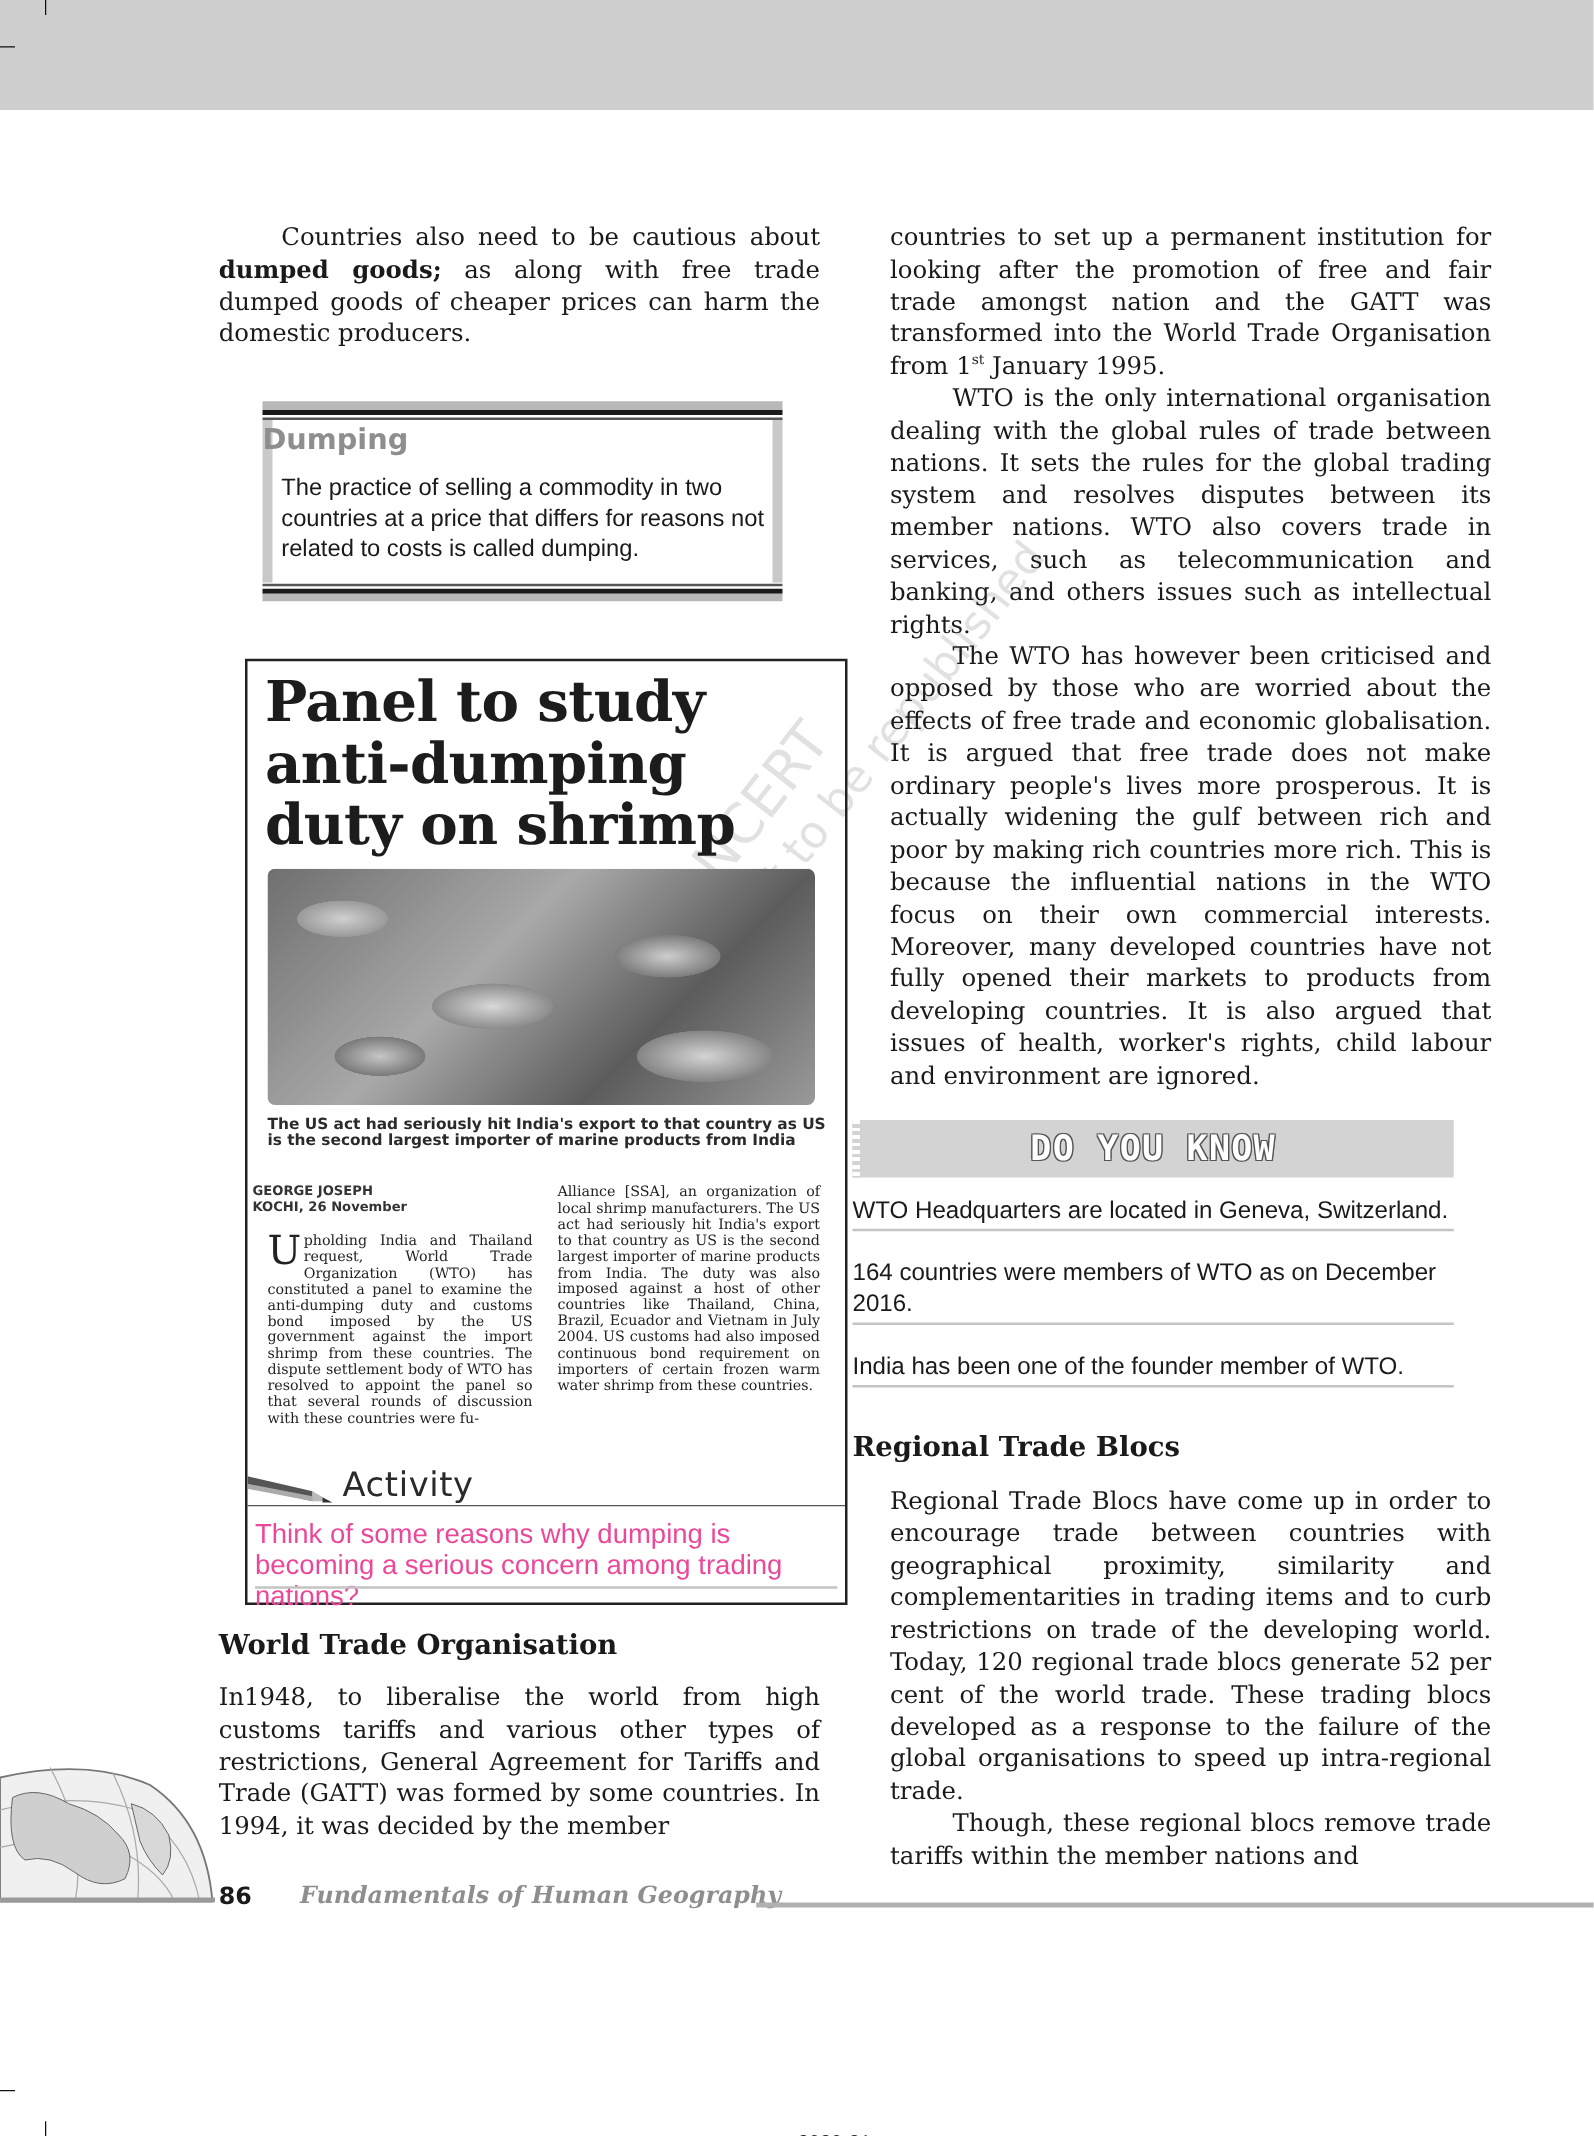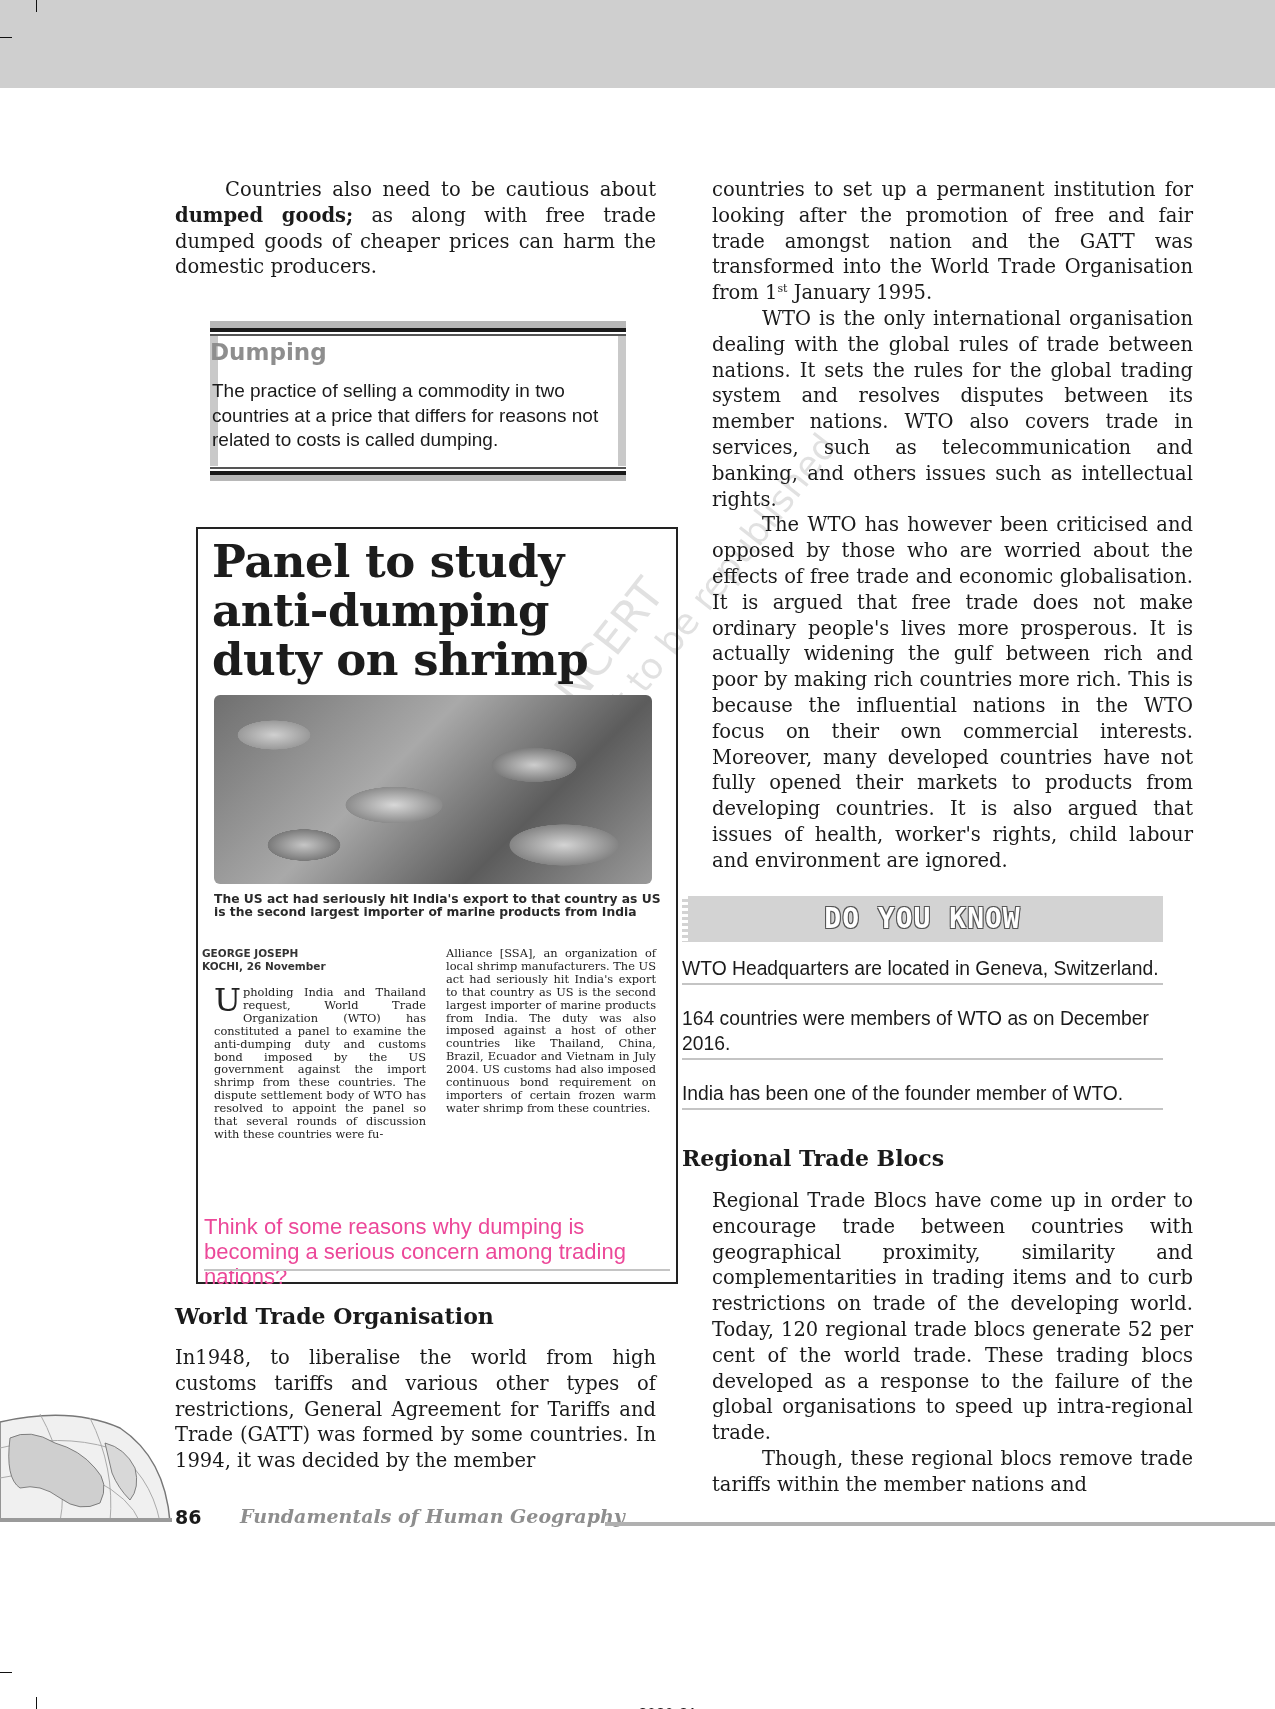--- a/index.html
+++ b/index.html
@@ -20,21 +20,21 @@
   .dump-box { position: absolute; left: 210px; top: 321px; width: 416px; height: 166px; }
   .dump-box .bar-top { position: absolute; left: 0; top: 0; width: 416px; height: 7px; background: #b8b8b8; }
   .dump-box .line-top1 { position: absolute; left: 0; top: 7px; width: 416px; height: 4px; background: #1a1a1a; }
   .dump-box .line-top2 { position: absolute; left: 0; top: 13px; width: 416px; height: 2px; background: #555; }
   .dump-box .side-l { position: absolute; left: 0; top: 15px; width: 8px; height: 130px; background: #c9c9c9; }
   .dump-box .side-r { position: absolute; right: 0; top: 15px; width: 8px; height: 130px; background: #c9c9c9; }
   .dump-box .line-bot1 { position: absolute; left: 0; top: 146px; width: 416px; height: 2px; background: #555; }
   .dump-box .line-bot2 { position: absolute; left: 0; top: 150px; width: 416px; height: 4px; background: #1a1a1a; }
   .dump-box .bar-bot { position: absolute; left: 0; top: 154px; width: 416px; height: 6px; background: #b8b8b8; }
   .dump-title { position: absolute; left: 0; top: 18px; width: 416px; text-align: left; font-family: "DejaVu Sans", sans-serif; font-weight: bold; font-size: 23px; color: #8e8e8e; }
-  .dump-text { position: absolute; left: 2px; top: 58px; width: 395px; font-family: "Liberation Sans", sans-serif; font-size: 19px; line-height: 24.5px; color: #1a1a1a; }
+  .dump-text { position: absolute; left: 15px; top: 58px; width: 395px; font-family: "Liberation Sans", sans-serif; font-size: 19px; line-height: 24.5px; color: #1a1a1a; }
 
   
   .clip { position: absolute; left: 175px; top: 527px; width: 482px; height: 757px; border: 2px solid #222; margin-left: 21px; }
   .headline { position: absolute; left: 14px; top: 8px; width: 460px; font-family: "DejaVu Serif", serif; font-weight: bold; font-size: 45px; line-height: 49px; color: #1c1c1c; letter-spacing: -0.5px; }
   .photo { position: absolute; left: 16px; top: 166px; width: 438px; height: 189px; border-radius: 6px; overflow: hidden;
            background:
              radial-gradient(ellipse 60px 24px at 60px 40px, #d0d0d0 0%, #9a9a9a 60%, transparent 61%),
              radial-gradient(ellipse 80px 30px at 180px 110px, #d8d8d8 0%, #8c8c8c 60%, transparent 61%),
              radial-gradient(ellipse 70px 28px at 320px 70px, #cdcdcd 0%, #7e7e7e 60%, transparent 61%),
              radial-gradient(ellipse 90px 34px at 350px 150px, #d4d4d4 0%, #858585 60%, transparent 61%),
@@ -118,20 +118,29 @@
   <div class="photo-caption">The US act had seriously hit India's export to that country as US is the second largest importer of marine products from India</div>
   <div class="byline">
     <div>GEORGE JOSEPH</div>
     <div>KOCHI, 26 November</div>
   </div>
   <div class="news-col c1">
     <span class="dropcap">U</span><span>pholding India and Thailand request, World Trade Organization (WTO) has constituted a panel to examine the anti-dumping duty and customs bond imposed by the US government against the import shrimp from these countries. The dispute settlement body of WTO has resolved to appoint the panel so that several rounds of discussion with these countries were fu-</span>
   </div>
   <div class="news-col c2">Alliance [SSA], an organization of local shrimp manufacturers. The US act had seriously hit India's export to that country as US is the second largest importer of marine products from India. The duty was also imposed against a host of other countries like Thailand, China, Brazil, Ecuador and Vietnam in July 2004. US customs had also imposed continuous bond requirement on importers of certain frozen warm water shrimp from these countries.</div>
 
+  <div class="activity-head">
+    <svg class="pencil" viewBox="0 0 80 24">
+      <polygon points="0,2 52,14 52,22 0,10" fill="#555"></polygon>
+      <polygon points="0,8 52,18 52,22 0,12" fill="#aaa"></polygon>
+      <polygon points="52,14 66,22 52,22" fill="#bbb"></polygon>
+      <polygon points="60,19 68,23 60,23" fill="#333"></polygon>
+    </svg>
+    <div class="activity-title">Activity</div>
+  </div>
   <div class="activity-text">Think of some reasons why dumping is becoming a serious concern among trading nations?</div>
   <div class="activity-underline"></div>
 </div>
 
 <div class="section-head" style="left:175px;top:1303px;">World Trade Organisation</div>
 <div class="col col-left" style="top:1345px;">In1948, to liberalise the world from high customs tariffs and various other types of restrictions, General Agreement for Tariffs and Trade (GATT) was formed by some countries. In 1994, it was decided by the member</div>
 
 <svg class="globe" viewBox="0 0 172 134">
   <path d="M0,34 Q70,18 120,40 Q165,70 170,134 L0,134 Z" fill="#f0f0f0" stroke="#777" stroke-width="1.5"></path>
   <path d="M0,60 Q60,45 110,60 Q150,85 160,134" fill="none" stroke="#aaa" stroke-width="1"></path>

